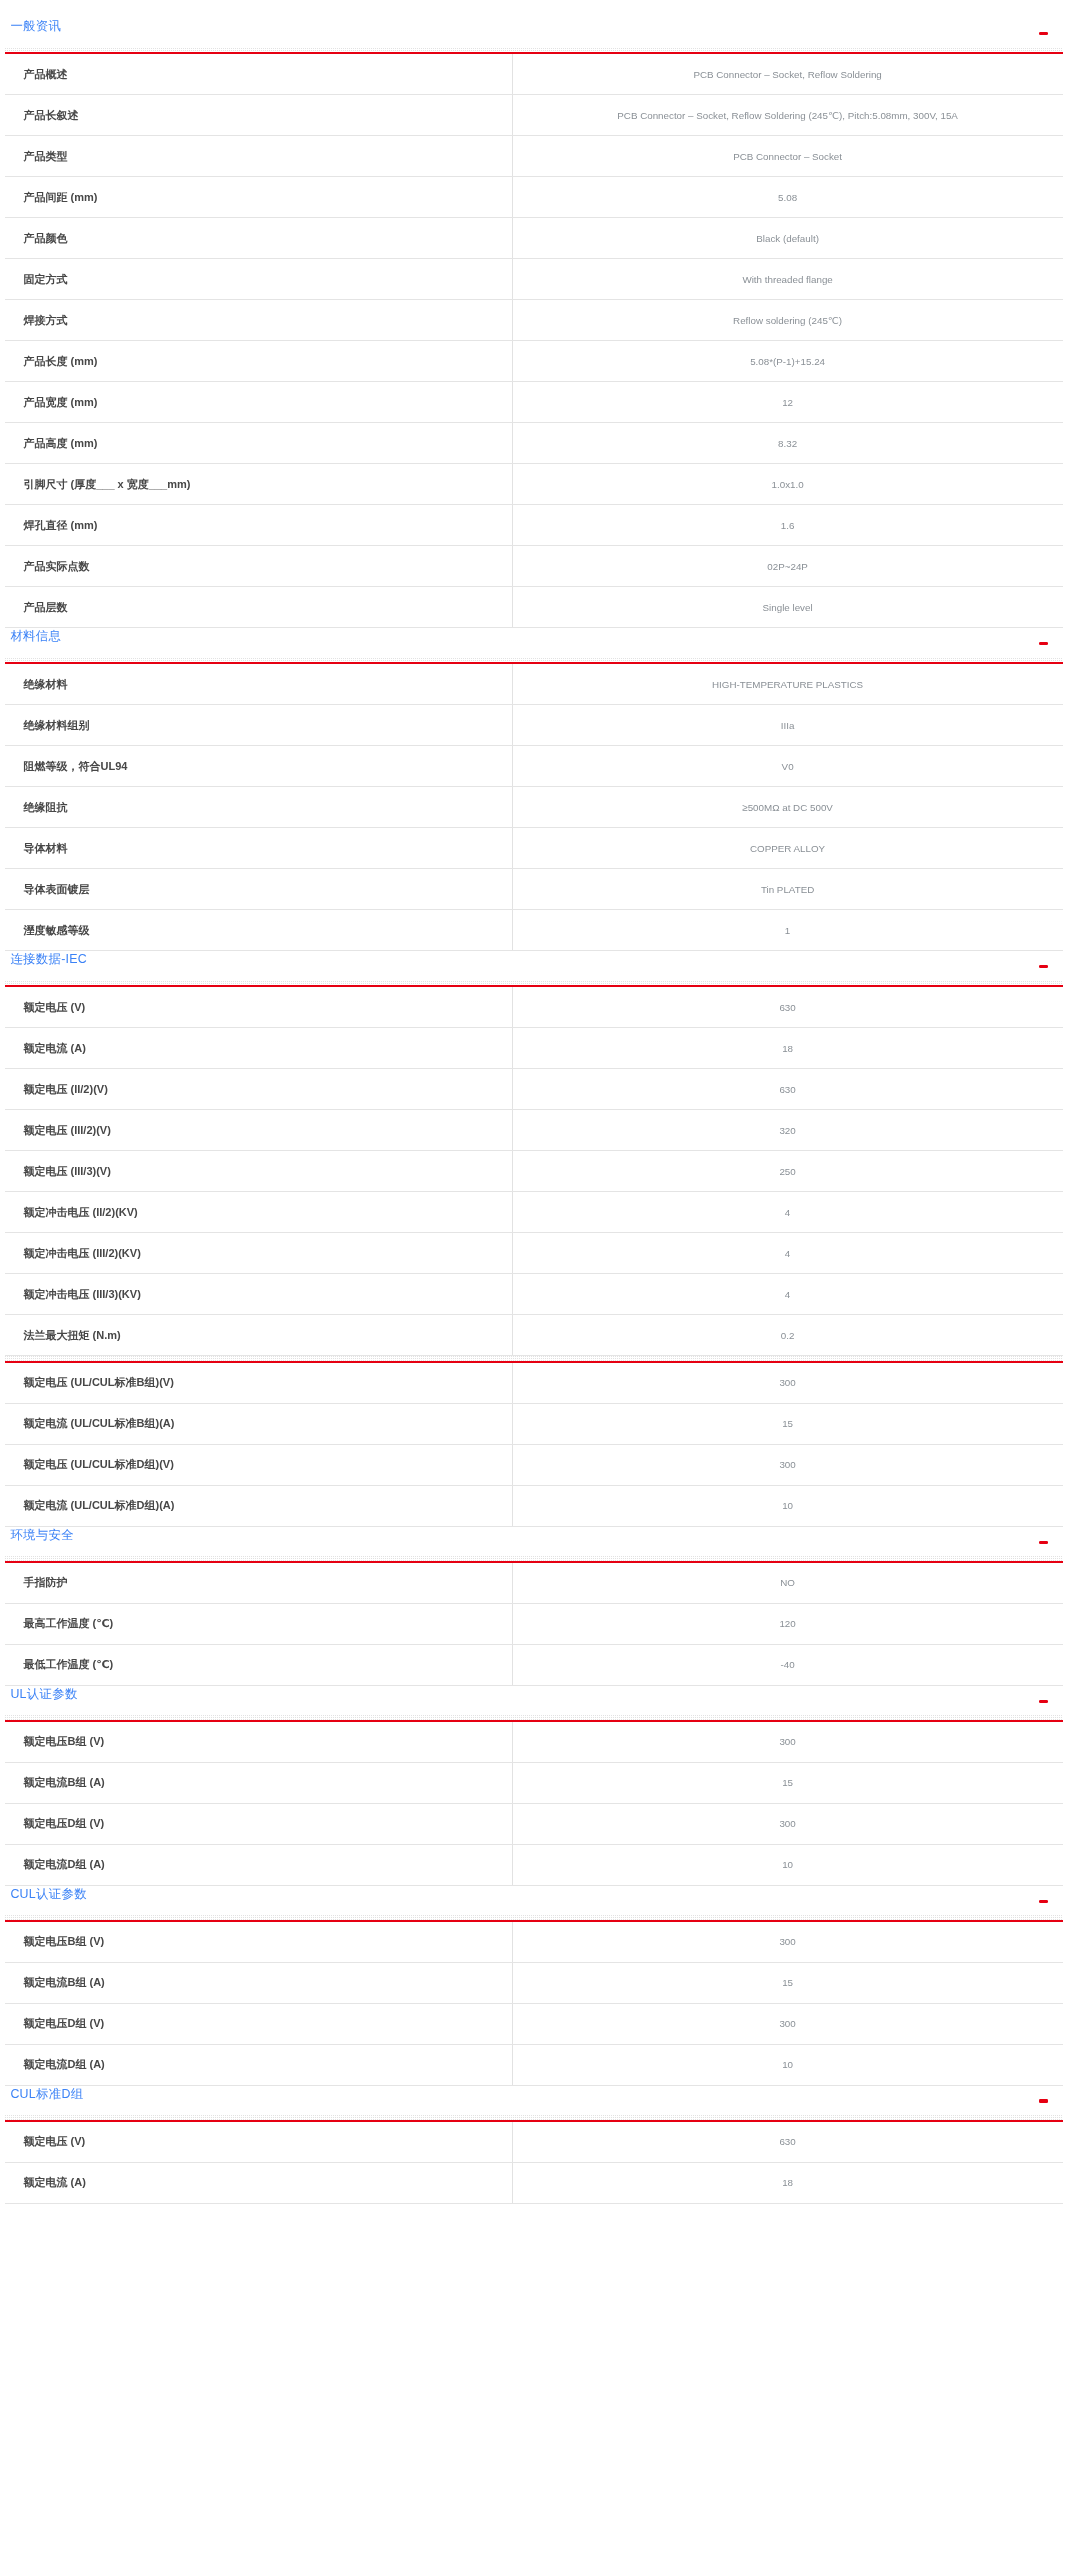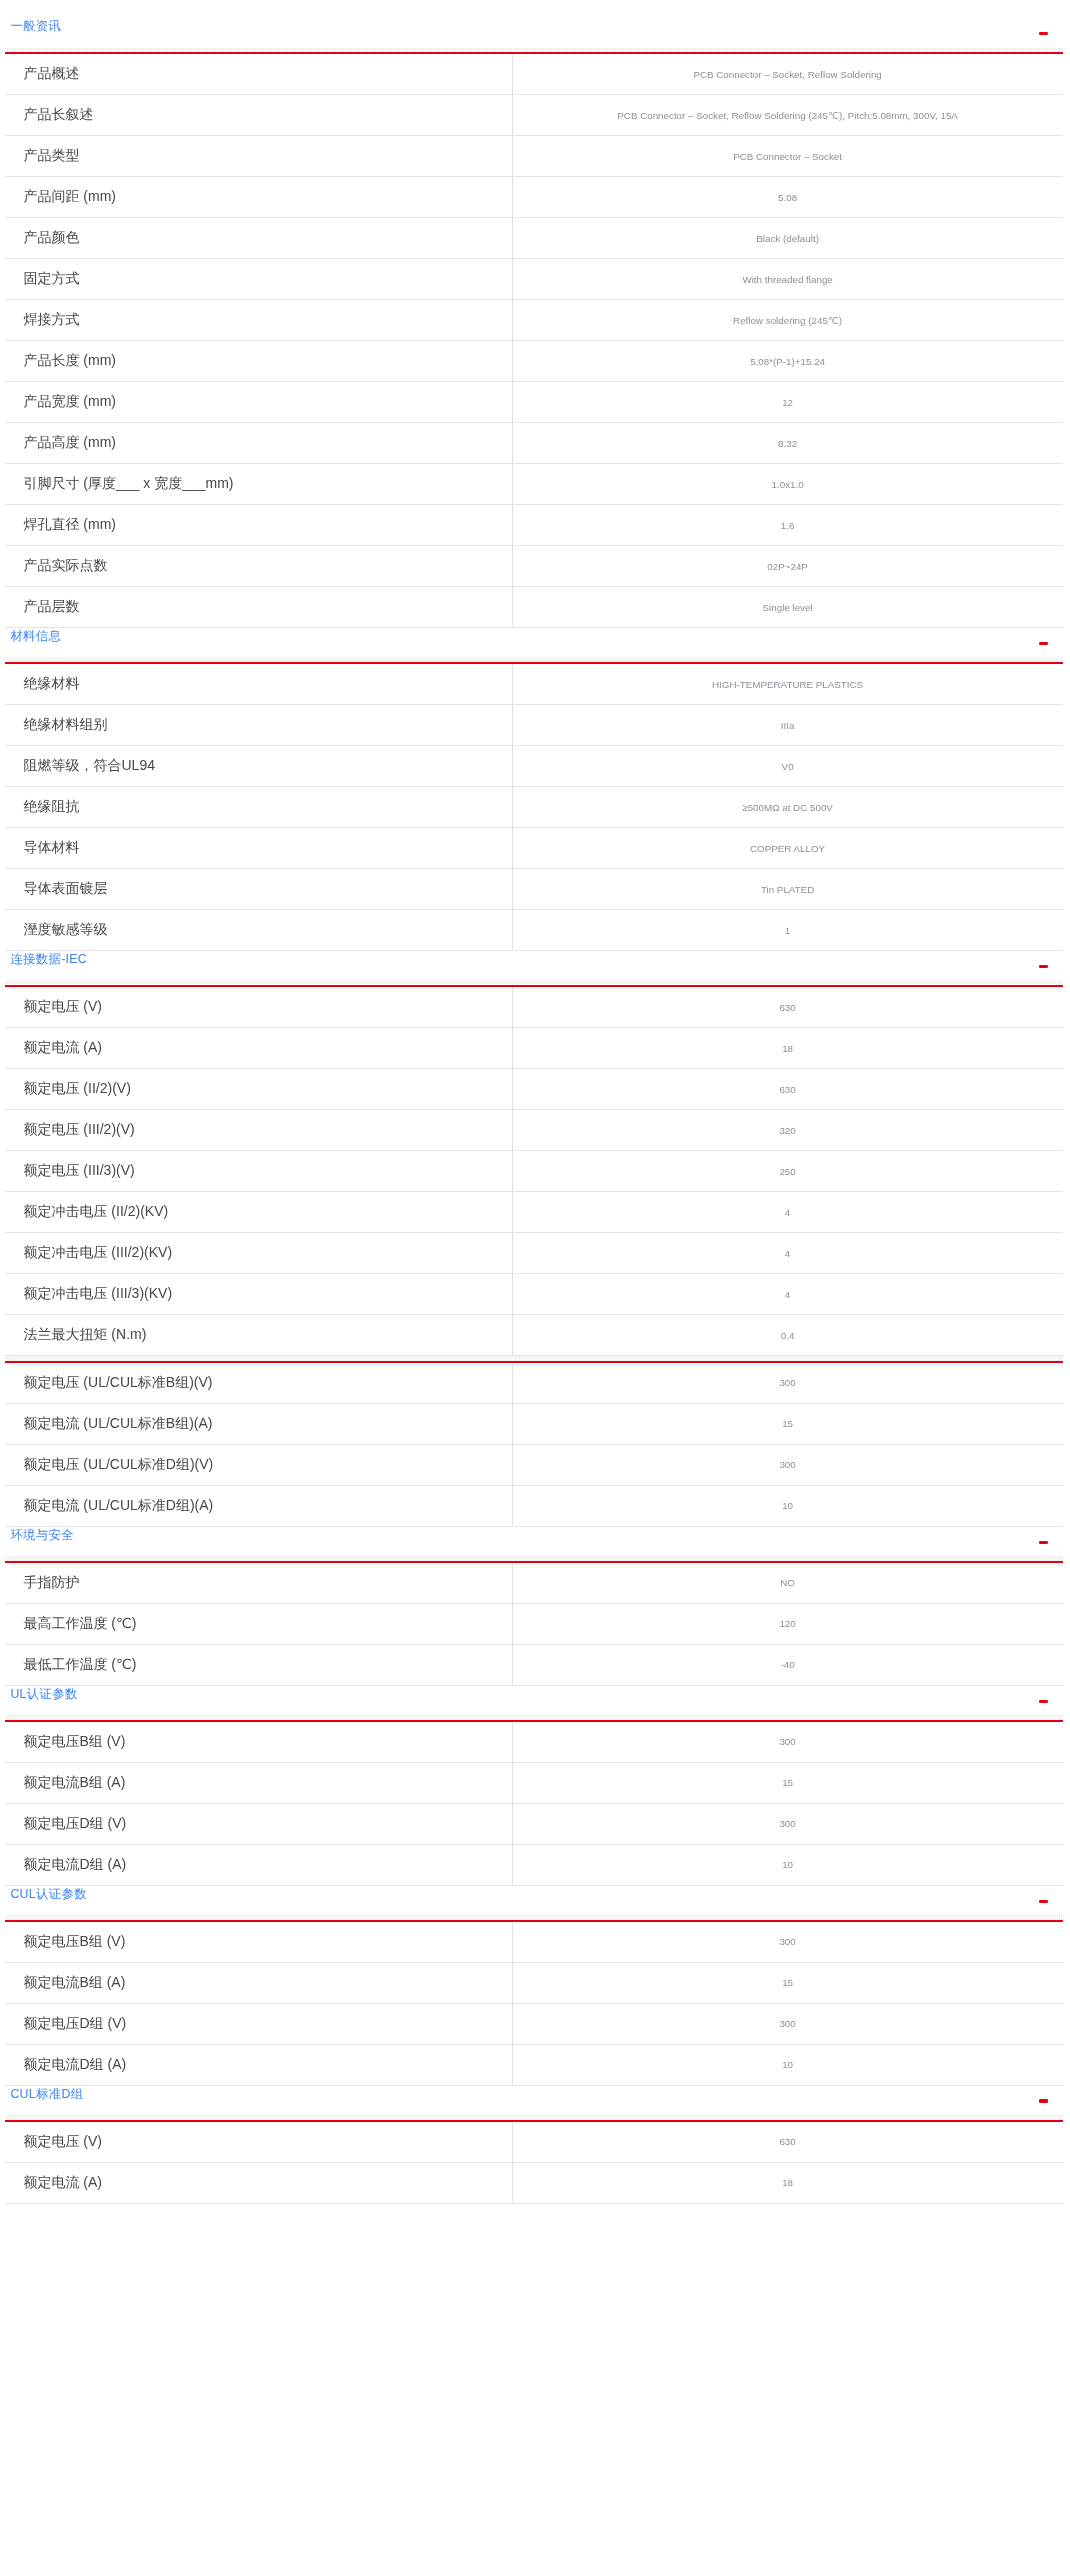--- a/index.html
+++ b/index.html
@@ -60,23 +60,24 @@
     align-items: stretch;
     height: 40px;
     border-bottom: 0.7px solid #e4e4e4;
   }
   .spec-label {
     box-sizing: border-box;
     width: 48%;
     padding-left: 18.3px;
     display: flex;
     align-items: center;
-    font-size: 14px;
+    font-size: 11px;
     color: #474747;
     border-right: 0.7px solid #e2e2e2;
+    font-weight: bold;
   }
   .spec-value {
     flex: 1;
     display: flex;
     align-items: center;
     justify-content: center;
     font-size: 9.8px;
     color: #8a9096;
     text-align: center;
   }
@@ -259,21 +260,21 @@
     <div class="spec-value">4</div>
   </div>
 
   <div class="spec-row">
     <div class="spec-label">额定冲击电压 (III/3)(KV)</div>
     <div class="spec-value">4</div>
   </div>
 
   <div class="spec-row">
     <div class="spec-label">法兰最大扭矩 (N.m)</div>
-    <div class="spec-value">0.4</div>
+    <div class="spec-value">0.2</div>
   </div>
 </div>
   </section>
 
   <section class="spec-section">
     <div class="section-rule">
       <div class="rule-texture"></div>
       <div class="rule-red" style="background: rgb(230, 0, 18);"></div>
     </div>
     <div class="spec-table">

